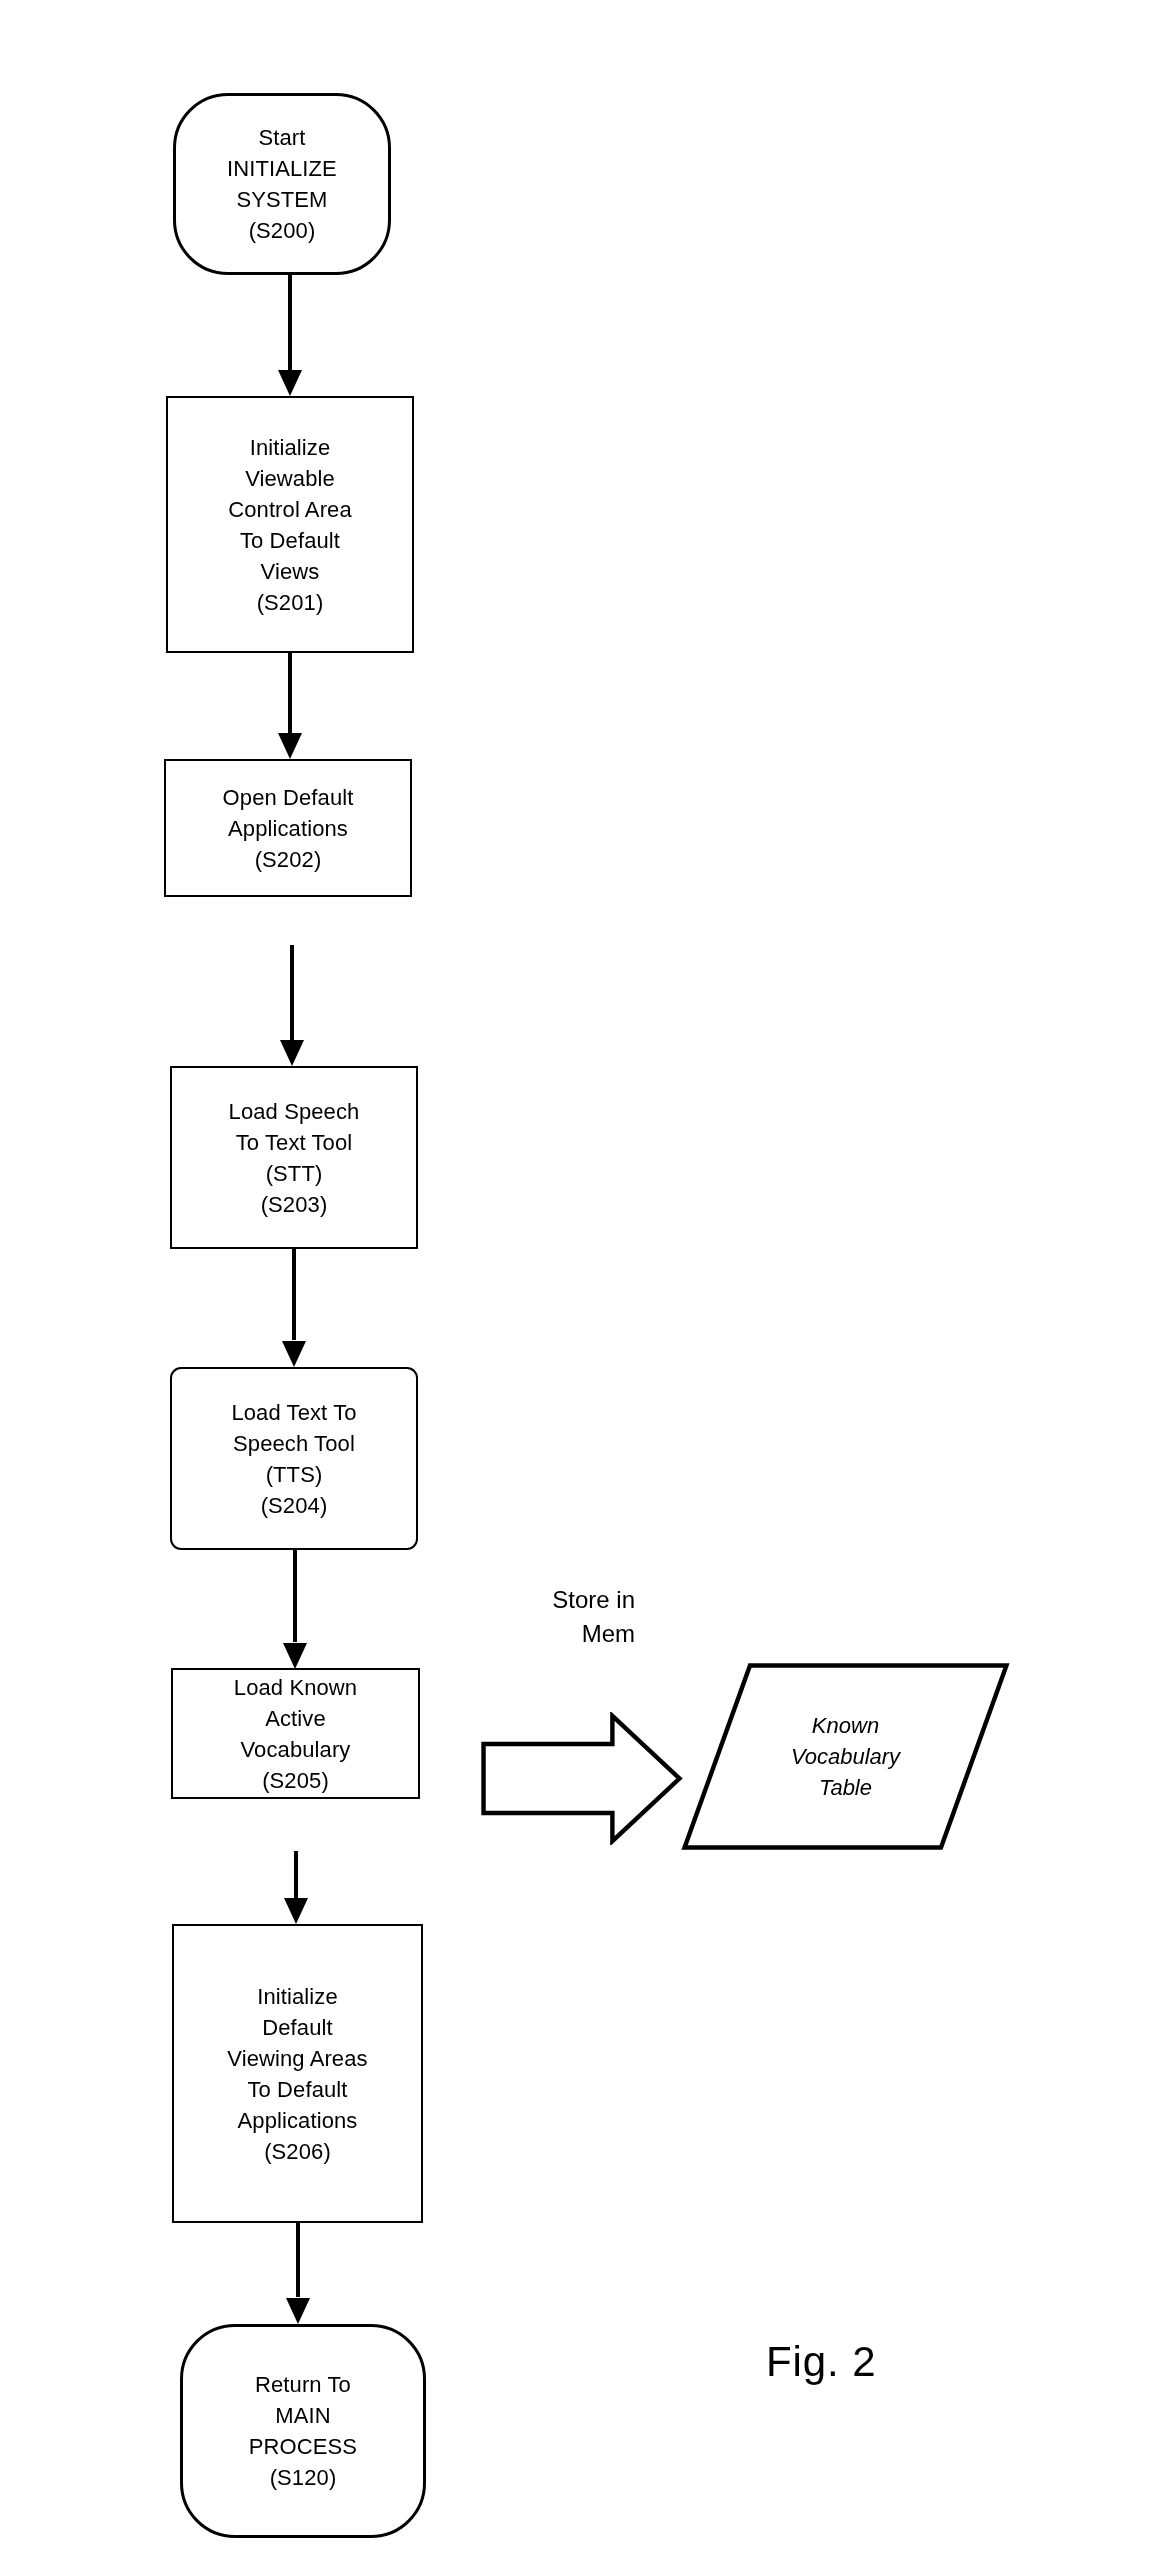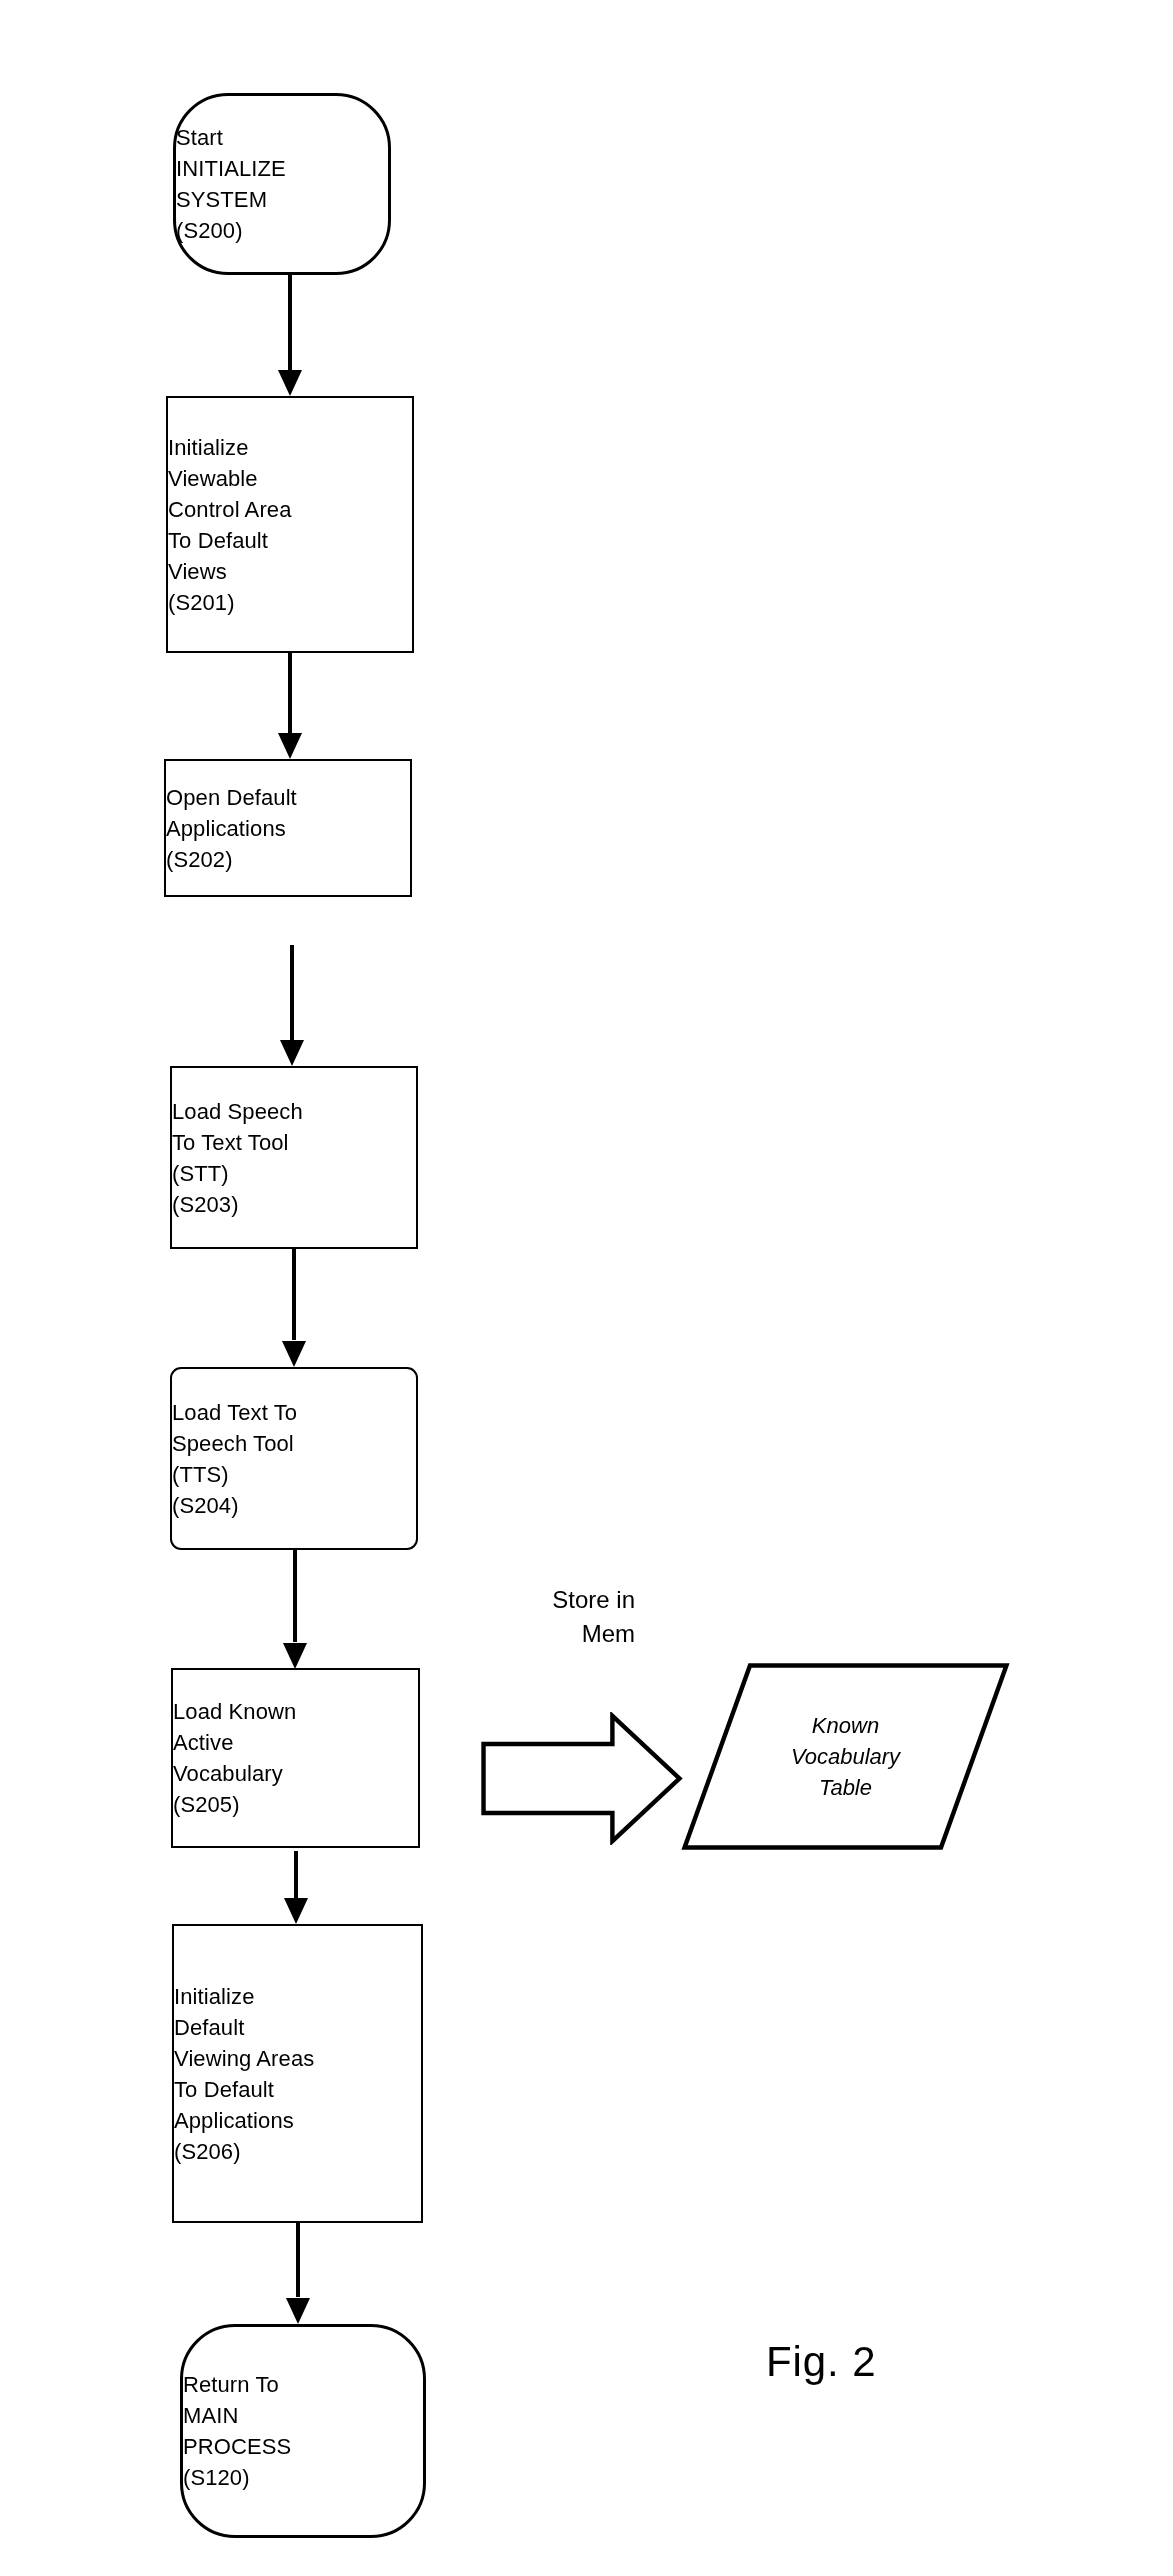--- a/index.html
+++ b/index.html
@@ -18,20 +18,21 @@
     color: #000000;
   }
 
   
   .node-text {
     position: absolute;
     left: 0;
     top: 50%;
     transform: translateY(-50%);
     width: 100%;
+    text-align: center;
     font-size: 22px;
     line-height: 31px;
     letter-spacing: 0.1px;
     white-space: pre-line;
     pointer-events: none;
   }
 
   
   .proc-box {
     position: absolute;
@@ -175,21 +176,21 @@
 Speech Tool
 (TTS)
 (S204)</div>
   </div>
 
   <div class="connector" style="left:270px; top:1550px; width:50px; height:119px;">
     <div class="shaft" style="height:92px;"></div>
     <div class="head"></div>
   </div>
 
-  <div class="proc-box" style="left:171px; top:1668px; width:249px; height:180px;">
+  <div class="proc-box" style="left:171px; top:1668px; width:249px; height:131px;">
     <div class="node-text">Load Known
 Active
 Vocabulary
 (S205)</div>
   </div>
 
   <div class="free-label" style="left:467px; top:1583px; width:168px;">Store in
 Mem</div>
 
   <div class="block-arrow" style="left:480px; top:1712px; width:203px; height:133px;">

